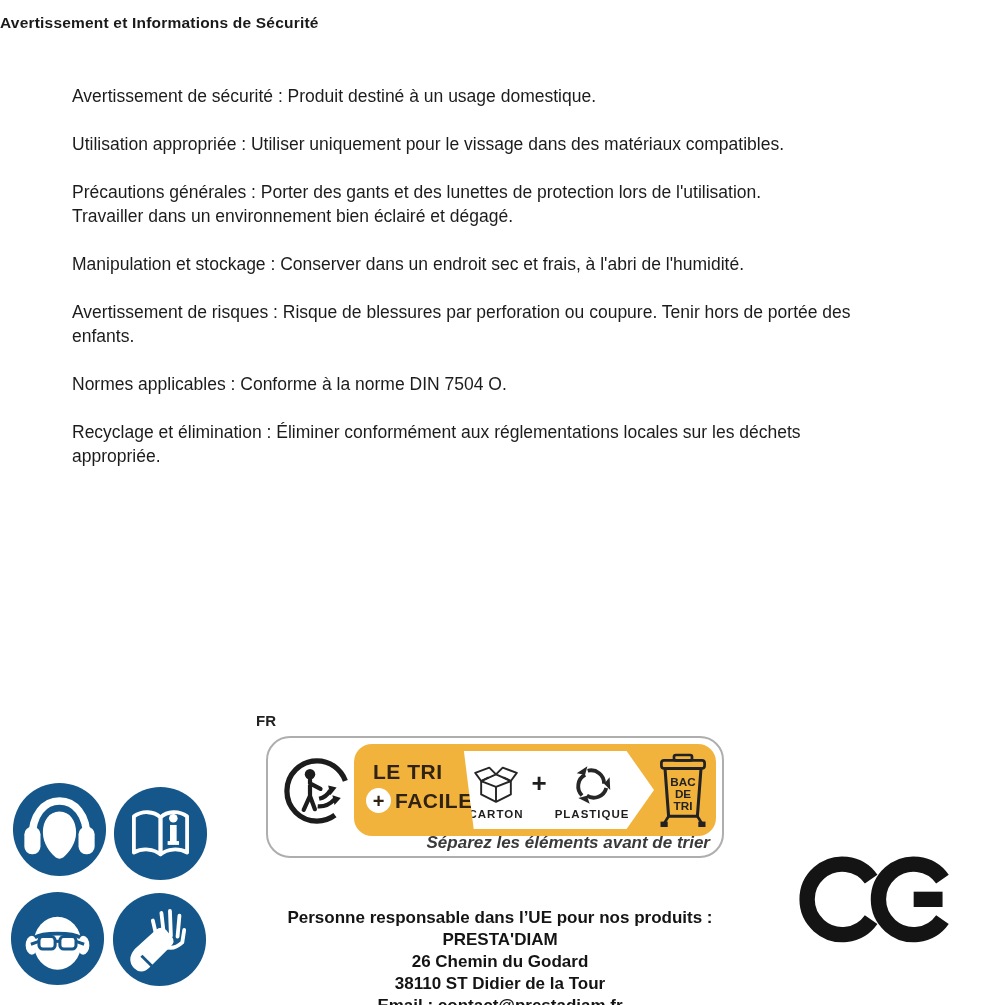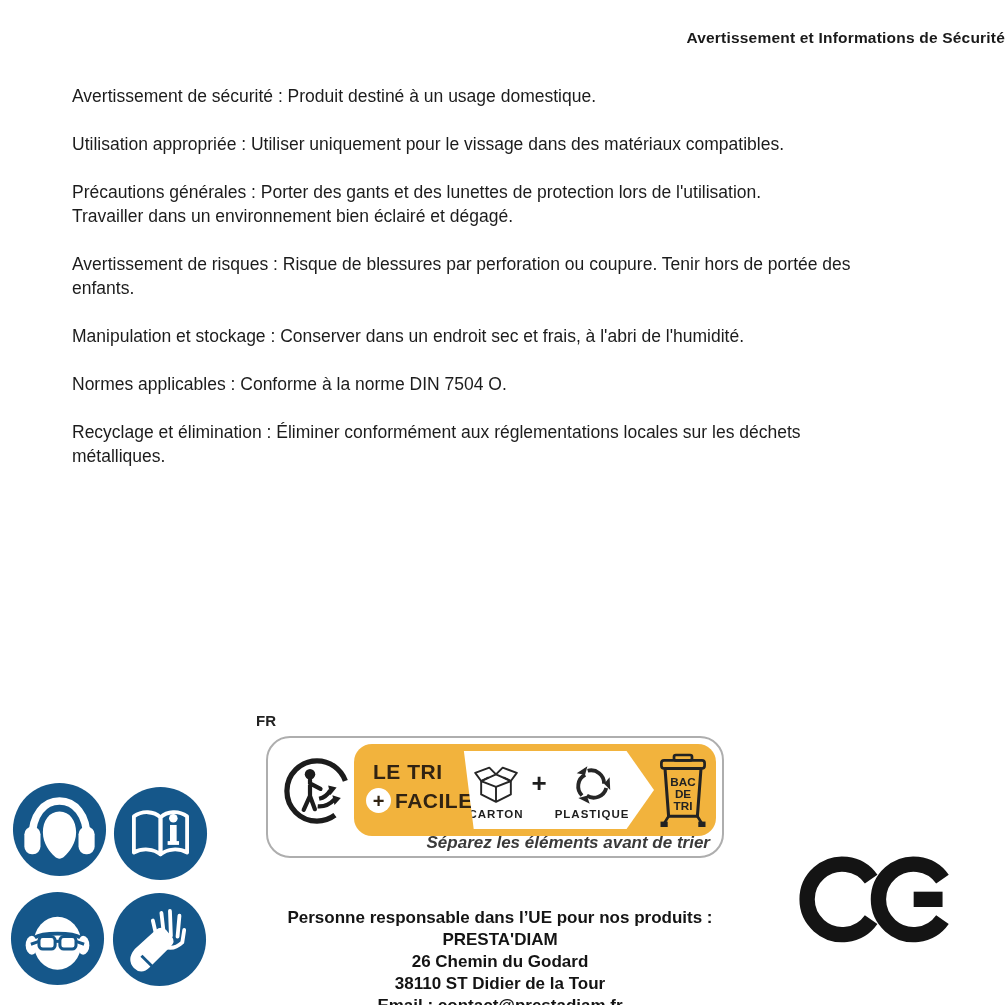--- a/index.html
+++ b/index.html
@@ -5,21 +5,21 @@
   html,body{margin:0;padding:0;}
   body{
     width:1005px;height:1005px;position:relative;overflow:hidden;
     background:#ffffff;color:#111;
     font-family:"Liberation Sans", sans-serif;
   }
   .abs{position:absolute;}
 
   
   .doc-title{
-    top:29px;left:0;width:1005px;text-align:right;
+    top:14px;left:0;width:1005px;text-align:left;
     font-size:15.5px;font-weight:bold;letter-spacing:.2px;color:#1a1a1a;
   }
 
   
   .body-text{top:84px;left:72px;width:910px;font-size:17.5px;color:#1c1c1c;}
   .para{margin:0 0 24px 0;}
   .p-line{display:block;line-height:24px;white-space:nowrap;}
 
   
   .ppe-grid{left:10px;top:781px;width:206px;height:212px;}
@@ -80,32 +80,32 @@
     <span class="p-line">Avertissement de sécurité : Produit destiné à un usage domestique.</span>
   </div>
   <div class="para">
     <span class="p-line">Utilisation appropriée : Utiliser uniquement pour le vissage dans des matériaux compatibles.</span>
   </div>
   <div class="para">
     <span class="p-line">Précautions générales : Porter des gants et des lunettes de protection lors de l'utilisation.</span>
     <span class="p-line">Travailler dans un environnement bien éclairé et dégagé.</span>
   </div>
   <div class="para">
+    <span class="p-line">Manipulation et stockage : Conserver dans un endroit sec et frais, à l'abri de l'humidité.</span>
+  </div>
+  <div class="para">
     <span class="p-line">Avertissement de risques : Risque de blessures par perforation ou coupure. Tenir hors de portée des</span>
     <span class="p-line">enfants.</span>
   </div>
   <div class="para">
-    <span class="p-line">Manipulation et stockage : Conserver dans un endroit sec et frais, à l'abri de l'humidité.</span>
-  </div>
-  <div class="para">
     <span class="p-line">Normes applicables : Conforme à la norme DIN 7504 O.</span>
   </div>
   <div class="para">
     <span class="p-line">Recyclage et élimination : Éliminer conformément aux réglementations locales sur les déchets</span>
-    <span class="p-line">métalliques.</span>
+    <span class="p-line">appropriée.</span>
   </div>
 </div>
 
 <div class="abs ppe-grid">
 
   <svg id="ppe-ear" class="ppe-icon" viewBox="0 0 100 100">
     <circle cx="50" cy="50" r="49" fill="#15578A"></circle>
     <path d="M21,60 C21,34 34,20 50,20 C66,20 79,34 79,60" stroke="#fff" stroke-width="8" fill="none"></path>
     <rect x="13" y="47" width="17" height="29" rx="8" fill="#fff"></rect>
     <rect x="70" y="47" width="17" height="29" rx="8" fill="#fff"></rect>

